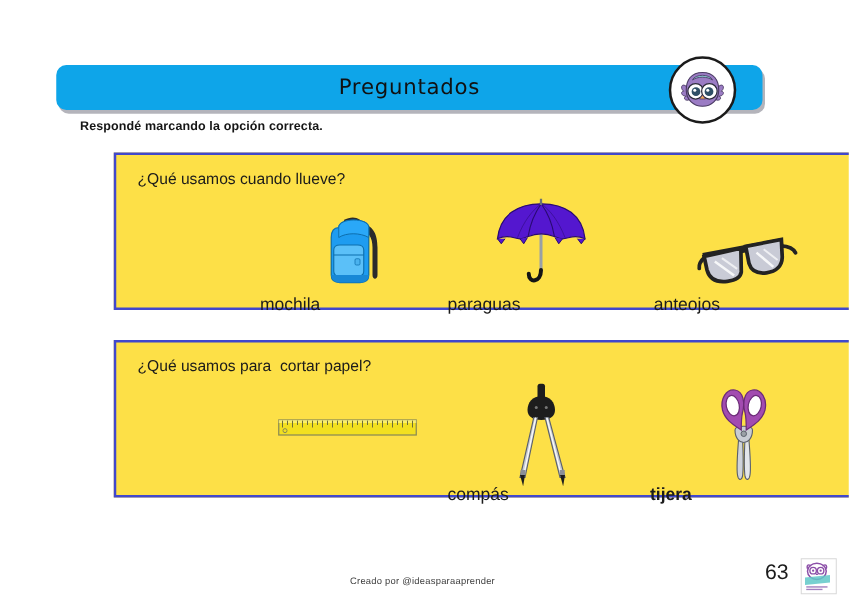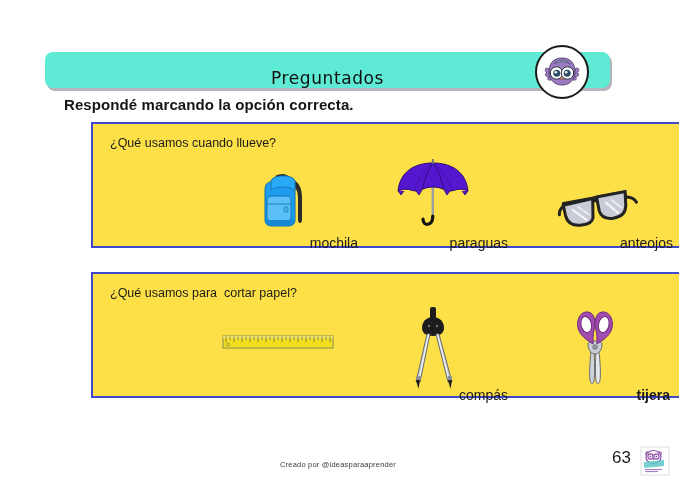--- a/index.html
+++ b/index.html
@@ -20,25 +20,25 @@
   .banner-wrap {
     position: absolute;
     left: 45px;
     top: 52px;
     width: 565px;
     height: 36px;
   }
   .banner {
     position: absolute;
     inset: 0;
-    background: #5eead4;
+    background: #0ea5e9;
     border-radius: 8px;
     box-shadow: 2px 3px 0 rgba(40,40,60,0.35);
     display: flex;
-    align-items: flex-end;
+    align-items: center;
     justify-content: center;
   }
   .banner-title {
     font-family: "DejaVu Sans", sans-serif;
     font-size: 17px;
     font-weight: 400;
     letter-spacing: 0.6px;
     color: #111111;
   }
 
@@ -57,21 +57,21 @@
     justify-content: center;
     overflow: hidden;
   }
   .owl-badge svg { display: block; }
 
   
   .instruction {
     position: absolute;
     left: 64px;
     top: 96px;
-    font-size: 15px;
+    font-size: 10px;
     font-weight: bold;
     color: #161616;
     letter-spacing: 0.1px;
   }
 
   
   .qbox {
     position: absolute;
     left: 48px;
     width: 672px;
@@ -96,21 +96,21 @@
   .options {
     position: absolute;
     left: 0;
     top: 0;
     width: 100%;
     height: 100%;
   }
   .option {
     position: absolute;
     width: 150px;
-    text-align: right;
+    text-align: left;
   }
   .opt-art {
     height: 78px;
     display: flex;
     align-items: flex-end;
     justify-content: center;
   }
   .opt-art svg { display: block; }
   .opt-label {
     font-size: 14px;

